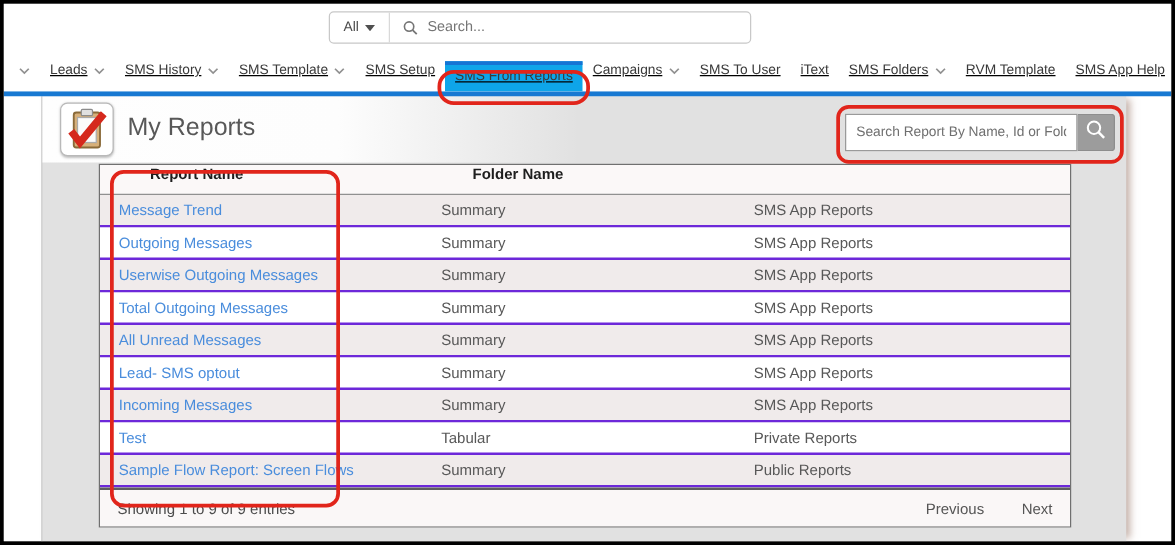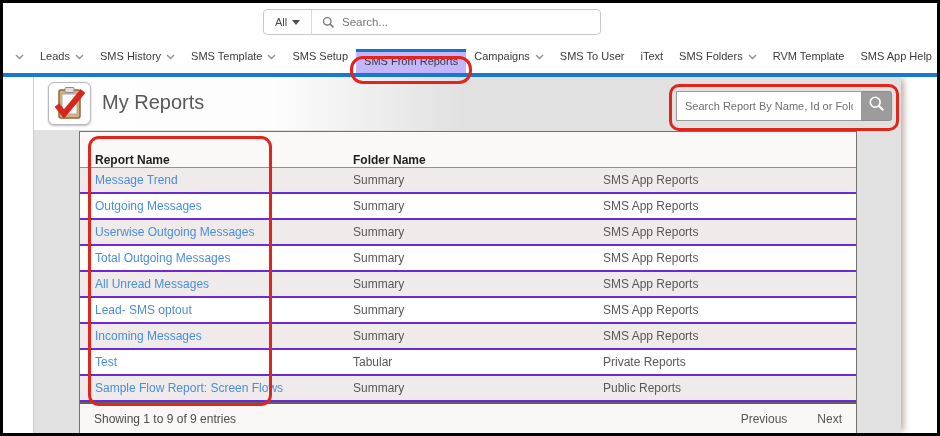--- a/index.html
+++ b/index.html
@@ -17,24 +17,24 @@
               gap:5px; border-right:1px solid #d9d9d9; font-size:11px; color:#4a4a4a; cursor:pointer; }
   .gs-caret { width:0; height:0; border-left:4px solid transparent; border-right:4px solid transparent;
               border-top:5px solid #4f4f4f; }
   .gs-mag { margin:0 7px 0 10px; display:flex; }
   .gs-input { border:none; outline:none; flex:1; font-size:11.5px; color:#333; background:transparent;
               font-family:"Liberation Sans", sans-serif; }
   .gs-input::placeholder { color:#757575; }
 
   
   .nav { position:absolute; top:36px; left:0; right:0; height:34px; background:#fff;
-         display:flex; align-items:stretch; padding-left:4px; z-index:5; white-space:nowrap; }
+         display:flex; align-items:stretch; padding-left:4px; z-index:5; white-space:nowrap;text-decoration:underline; }
   .nav-item { position:relative; display:flex; align-items:center; gap:5px; padding:0 8px;
               font-size:11px; color:#3a3a3a; cursor:pointer; }
-  .nav-item.selected { background:#c4b5fd; box-shadow: inset 0 3px 0 #1574d4; margin-top: 10px; }
+  .nav-item.selected { background:#0ea5e9; box-shadow: inset 0 3px 0 #1574d4; margin-top: 10px; }
   .chev { display:flex; margin-top:1px; }
 
   .brand-line { position:absolute; top:70px; left:0; right:0; height:4px; background:#1879d2; z-index:1; }
 
   
   .content { position:absolute; top:74px; left:0; right:0; bottom:0; background:#fff; z-index:0; }
   .panel { position:absolute; left:30px; top:0; width:868px; bottom:0; background:#e1e1e1;
            border-left:1px solid #cdcdcd;
            box-shadow: 5px 0 6px -2px rgba(146,110,92,.55); }
   .header-fade { position:absolute; left:0; top:0; width:430px; height:53px; pointer-events:none;
@@ -52,22 +52,22 @@
   .rs-input::placeholder { color:#6f6f6f; }
   .rs-btn { width:30px; height:30px; background:#9c9c9c; border:1px solid #8d8d8d; border-left:none;
             border-radius:0 3px 3px 0; display:flex; align-items:center; justify-content:center; cursor:pointer; }
   .annotation { position:absolute; border:3px solid #e1251b; pointer-events:none; z-index:9; }
   .anno-search { top:-7px; left:-7px; right:-7px; bottom:-10px; border-radius:10px; }
   .anno-tab { top:7px; left:-6px; right:-6px; bottom:-11px; border-radius:13px; }
 
   
   .report-table { position:absolute; left:45px; top:54px; width:778px; background:#fff;
                   border:1px solid #707070; font-size:12px; }
-  .t-head { display:flex; height:36px; align-items:flex-end; background:#fbf8f8;
-            border-bottom:1px solid #909090; font-weight:bold; color:#1e1e1e; }
+  .t-head { display:flex; height:24px; align-items:flex-start; background:#fbf8f8;
+            border-bottom:1px solid #909090; font-weight:bold; color:#1e1e1e;padding-left:25px; }
   .t-row { display:flex; height:26px; align-items:center; color:#585858; border-bottom:2px solid #6d28d9; }
   .t-row:nth-child(odd) { background:#f0ebeb; }
   .t-row:nth-child(even) { background:#ffffff; }
   .c-name { width:258px; padding-left:15px; }
   .c-format { width:250px; padding-left:15px; }
   .c-folder { flex:1; padding-left:15px; }
   .report-link { color:#4a8ddc; cursor:pointer; text-decoration:none; }
   .t-foot { display:flex; height:31px; align-items:center; justify-content:space-between;
             border-top:2px solid #5f5f5f; background:#faf7f7; color:#4c4c4c; padding:0 14px; }
   .pager { display:flex; gap:30px; color:#555; }

